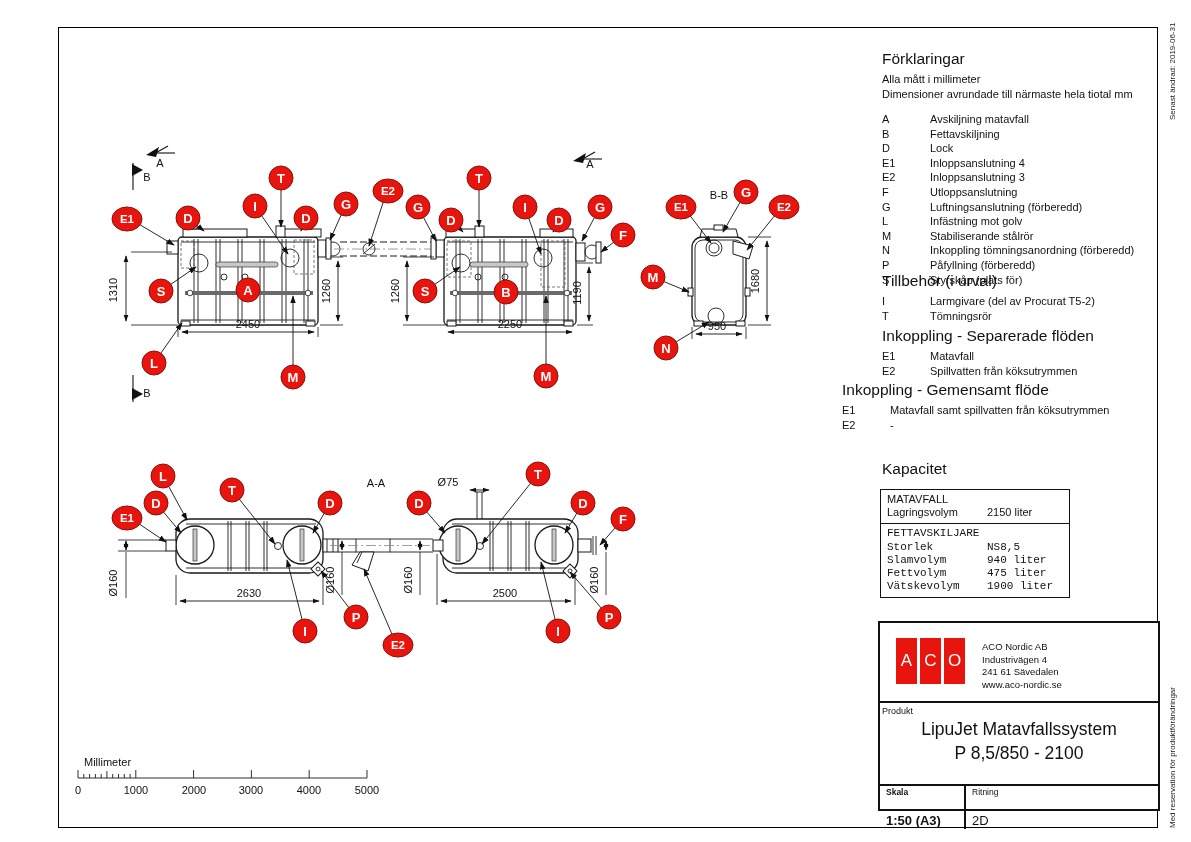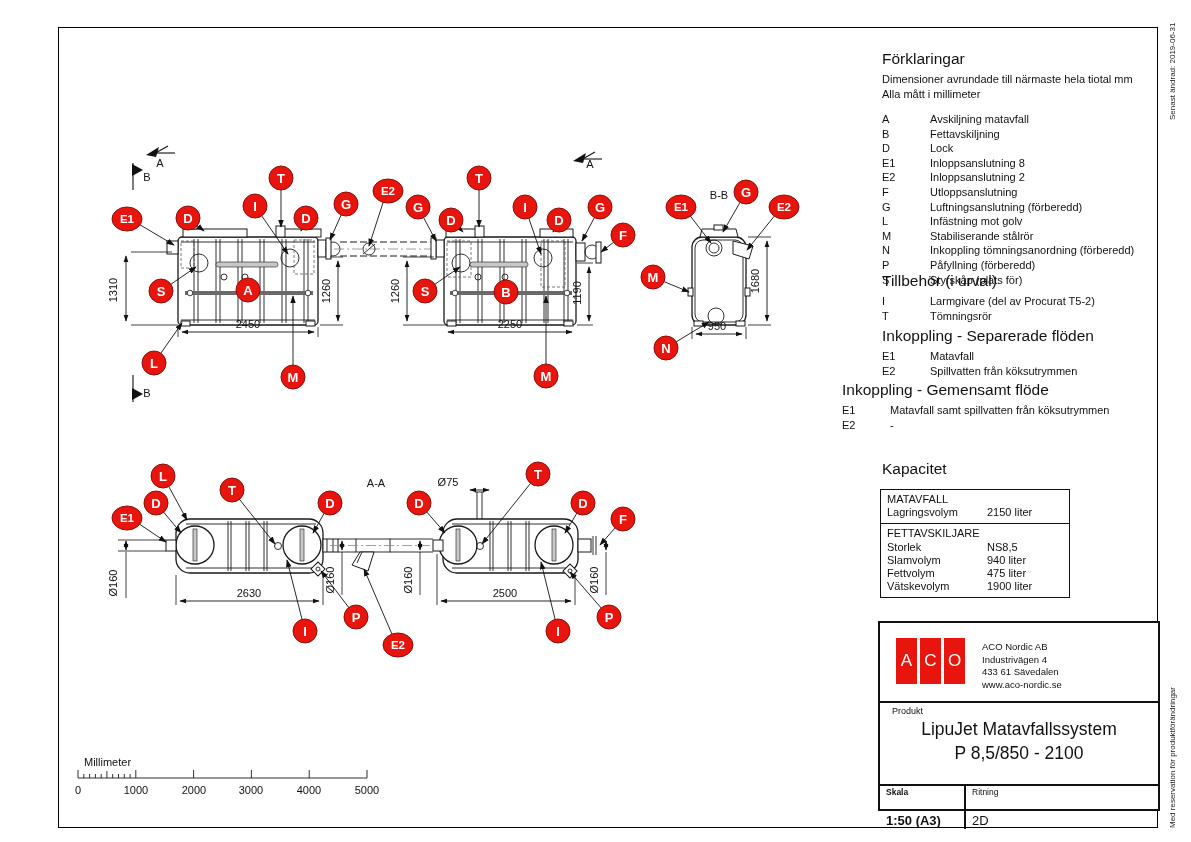--- a/index.html
+++ b/index.html
@@ -25,31 +25,31 @@
   text.ann{font-size:11px;fill:#111;}
   
   .abs{position:absolute;}
   .sec-title{font-size:15.5px;}
   .subs{font-size:11px;line-height:15px;margin-top:4px;}
   .kv-list{margin-top:10px;}
   .kv{display:flex;font-size:11px;line-height:14.6px;}
   .kv .k{width:48px;flex:none;}
   .cap-table{border:1.5px solid #111;width:190px;box-sizing:border-box;background:#fff;}
   .cap-group{padding:3px 6px 4px;}
-  .cap-group + .cap-group{border-top:1.5px solid #111;}
+  .cap-group + .cap-group{border-top:1.5px solid #111;font-family:Liberation Mono, monospace;}
   .cap-row{display:flex;font-size:11px;line-height:13.2px;}
   .cap-row .k{width:100px;flex:none;}
   .tblock{border:2px solid #111;width:282px;height:190px;box-sizing:border-box;
           display:flex;flex-direction:column;background:#fff;}
   .tb-row1{height:78px;border-bottom:2px solid #111;position:relative;flex:none;}
   .logo{position:absolute;left:16px;top:15px;display:flex;gap:3px;}
   .logo .sq{width:21px;height:46px;display:flex;align-items:center;justify-content:center;
             color:#fff;font-size:17px;}
   .company{position:absolute;left:102px;top:18px;font-size:9.5px;line-height:12.5px;}
-  .tb-row2{height:83px;border-bottom:2px solid #111;padding:3px 12px;flex:none;box-sizing:border-box;}
+  .tb-row2{height:83px;border-bottom:2px solid #111;padding:3px 2px;flex:none;box-sizing:border-box;}
   .small-lbl{font-size:9px;}
   .prod{font-size:17.5px;line-height:24px;margin-top:1px;text-align:center;}
   .tb-row3{flex:1;display:flex;}
   .tb-row3 .c1{width:72px;border-right:2px solid #111;padding:1px 6px;flex:none;font-weight:bold;}
   .tb-row3 .c2{flex:1;padding:1px 6px;}
   .tb-row3 .lbl{font-size:8.5px;}
   .tb-row3 .val{font-size:13px;margin-top:16px;}
   .edge-note{position:absolute;white-space:nowrap;font-size:8px;color:#222;
              transform:rotate(-90deg);transform-origin:0 0;}
 </style>
@@ -467,43 +467,43 @@
         <text x="147" y="181" class="ann" text-anchor="middle">B</text>
         <text x="147" y="397" class="ann" text-anchor="middle">B</text>
         <text x="590" y="168" class="ann" text-anchor="middle">A</text>
         <text x="84" y="766" class="ann" text-anchor="start">Millimeter</text>
       </g>
   </svg>
 
   <div class="abs" style="left:882px;top:50px;width:272px">
     <div class="sec-title">Förklaringar</div>
     <div class="subs">
+      <div>Alla mått i millimeter</div>
       <div>Dimensioner avrundade till närmaste hela tiotal mm</div>
-      <div>Alla mått i millimeter</div>
     </div>
     <div class="kv-list" id="legend-items">
         <div class="kv">
           <span class="k">A</span>
           <span class="v">Avskiljning matavfall</span>
         </div>
         <div class="kv">
           <span class="k">B</span>
           <span class="v">Fettavskiljning</span>
         </div>
         <div class="kv">
           <span class="k">D</span>
           <span class="v">Lock</span>
         </div>
         <div class="kv">
           <span class="k">E1</span>
-          <span class="v">Inloppsanslutning 8</span>
+          <span class="v">Inloppsanslutning 4</span>
         </div>
         <div class="kv">
           <span class="k">E2</span>
-          <span class="v">Inloppsanslutning 2</span>
+          <span class="v">Inloppsanslutning 3</span>
         </div>
         <div class="kv">
           <span class="k">F</span>
           <span class="v">Utloppsanslutning</span>
         </div>
         <div class="kv">
           <span class="k">G</span>
           <span class="v">Luftningsanslutning (förberedd)</span>
         </div>
         <div class="kv">
@@ -604,21 +604,21 @@
   <div class="abs tblock" style="left:878px;top:621px">
     <div class="tb-row1">
       <div class="logo" id="logo">
           <div class="sq" style="background: rgb(232, 21, 14);">A</div>
           <div class="sq" style="background: rgb(232, 21, 14);">C</div>
           <div class="sq" style="background: rgb(232, 21, 14);">O</div>
         </div>
       <div class="company">
         <div>ACO Nordic AB</div>
         <div>Industrivägen 4</div>
-        <div>433 61  Sävedalen</div>
+        <div>241 61  Sävedalen</div>
         <div>www.aco-nordic.se</div>
       </div>
     </div>
     <div class="tb-row2">
       <div class="small-lbl">Produkt</div>
       <div class="prod">
         <div>LipuJet Matavfallssystem</div>
         <div>P 8,5/850 - 2100</div>
       </div>
     </div>

